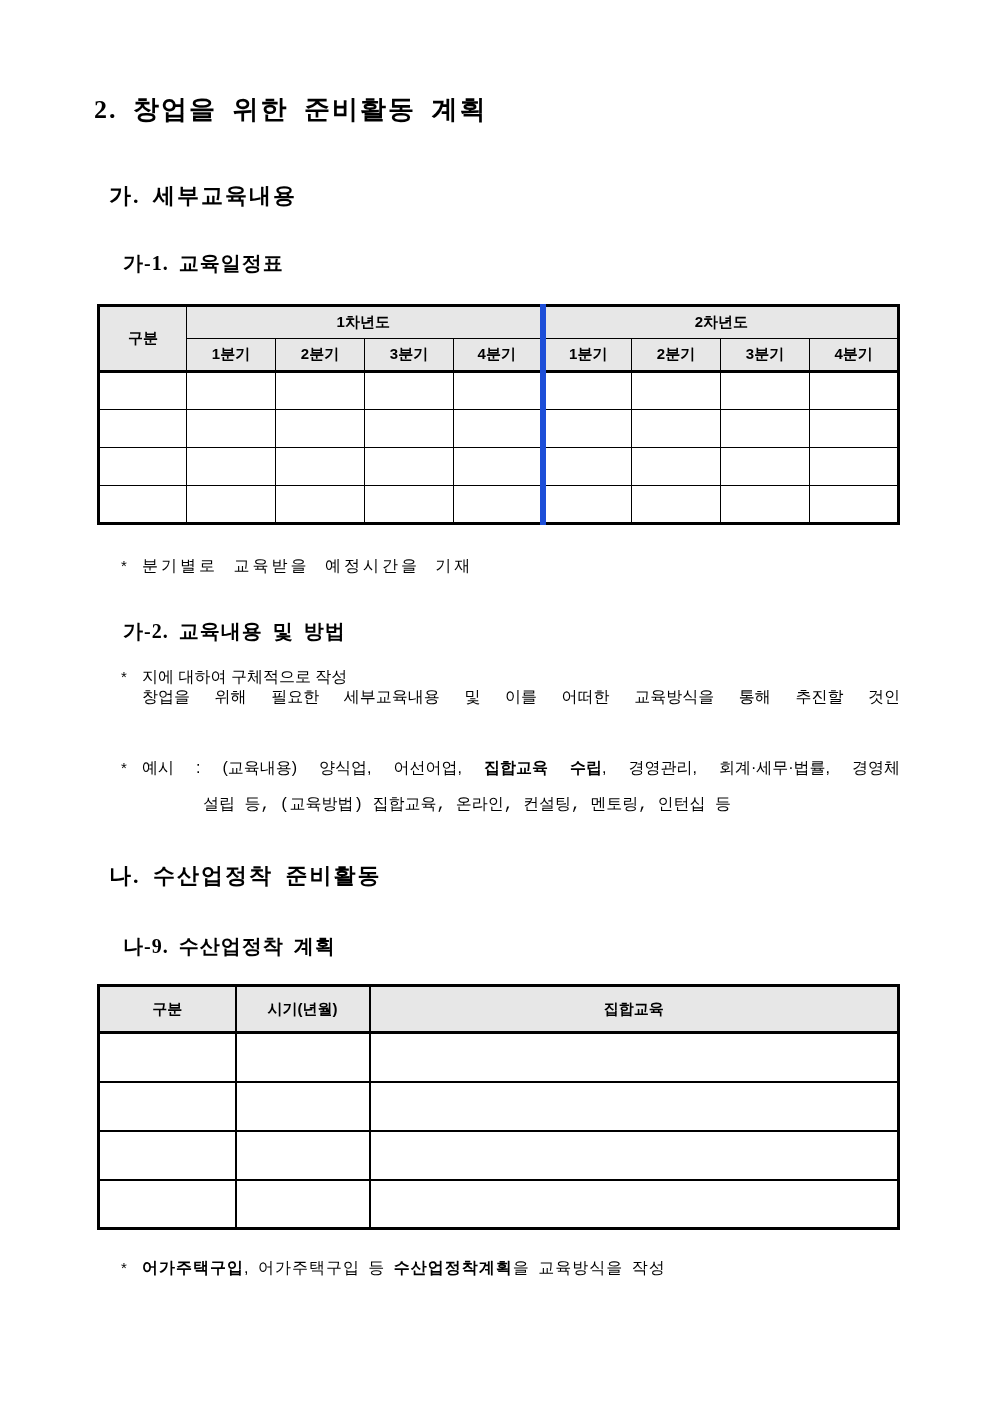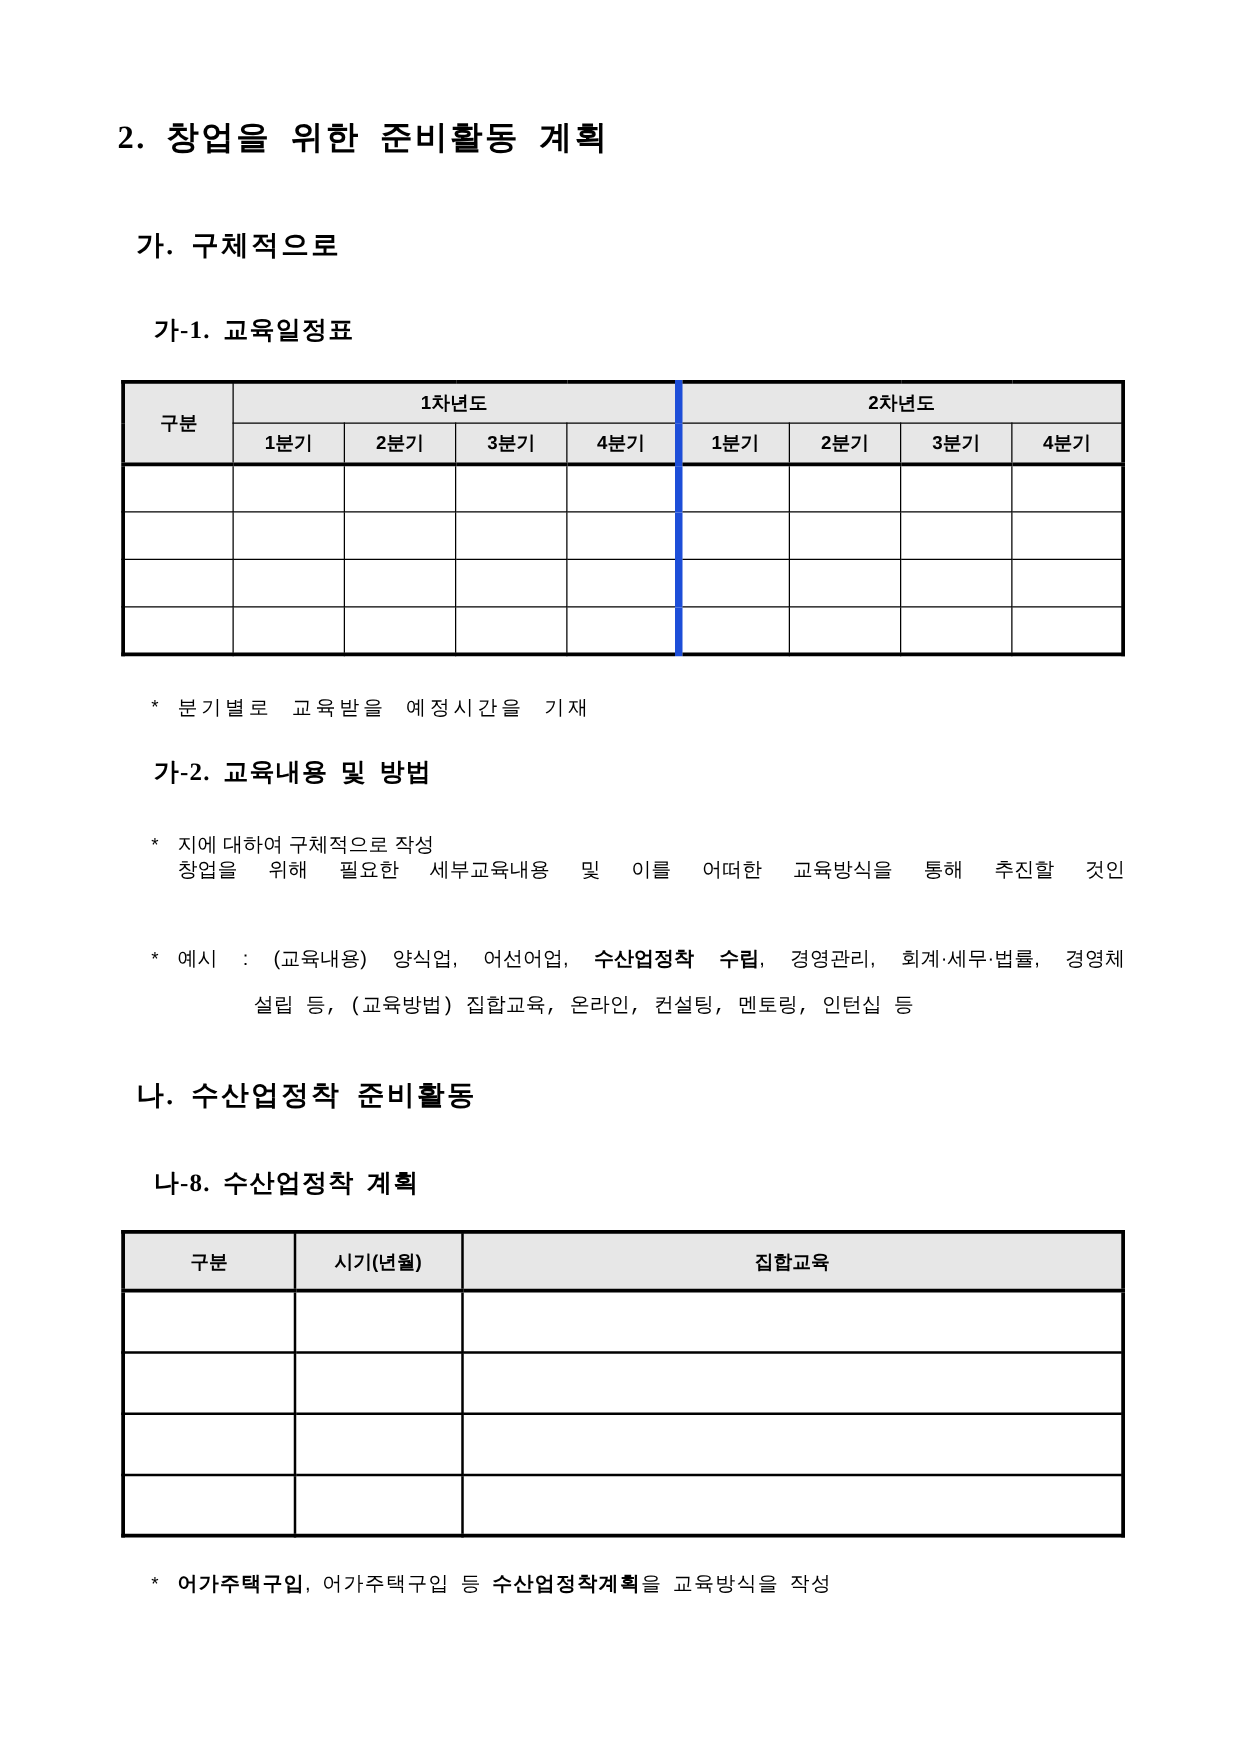--- a/index.html
+++ b/index.html
@@ -78,21 +78,21 @@
   }
   .b { font-weight: bold; }
 </style>
 </head>
 <body>
 
 <div class="page">
 
   <div class="abs h1" style="left:94px; top:92px;">2. 창업을 위한 준비활동 계획</div>
 
-  <div class="abs h2" style="left:109px; top:181px;">가. 구체적으로</div>
+  <div class="abs h2" style="left:109px; top:181px;">가. 세부교육내용</div>
 
   <div class="abs h3" style="left:123px; top:250px;">가-1. 교육일정표</div>
 
   <table class="abs tbl t1" style="left:97px; top:304px;">
     <colgroup>
       <col style="width:88px;">
       <col style="width:89px;">
         <col style="width:89px;">
         <col style="width:89px;">
         <col style="width:89px;">
@@ -164,43 +164,43 @@
           <td></td>
       </tr>
     </tbody>
   </table>
 
   <div class="abs note" style="left:121px; top:556px; width:560px;">
     <span class="marker">*</span>
     <div class="note-text spread">분기별로 교육받을 예정시간을 기재</div>
   </div>
 
-  <div class="abs h3" style="left:123px; top:604px;text-align:center;">가-2. 교육내용 및 방법</div>
+  <div class="abs h3" style="left:123px; top:618px;text-align:center;">가-2. 교육내용 및 방법</div>
 
   <div class="abs note" style="left:121px; top:667px;">
     <span class="marker">*</span>
     <div class="note-text">
       <div class="bullet-line">지에 대하여 구체적으로 작성</div>
       <div class="bullet-line just" style="margin-bottom:17px;">창업을 위해 필요한 세부교육내용 및 이를 어떠한 교육방식을 통해 추진할 것인</div>
     </div>
   </div>
 
   <div class="abs note" style="left:121px; top:758px;">
     <span class="marker">*</span>
     <div class="note-text">
       <div class="bullet-line just" style="margin-bottom:17px;">
-        <span>예시 : (교육내용) 양식업, 어선어업, </span><span class="b">수산업정착 수립</span><span>, 경영관리, 회계·세무·법률, 경영체</span>
+        <span>예시 : (교육내용) 양식업, 어선어업, </span><span class="b">집합교육 수립</span><span>, 경영관리, 회계·세무·법률, 경영체</span>
       </div>
       <div class="bullet-line" style="margin-left:61px;font-family:Liberation Mono, monospace;">설립 등, (교육방법) 집합교육, 온라인, 컨설팅, 멘토링, 인턴십 등</div>
     </div>
   </div>
 
   <div class="abs h2" style="left:109px; top:861px;">나. 수산업정착 준비활동</div>
 
-  <div class="abs h3" style="left:123px; top:933px;">나-8. 수산업정착 계획</div>
+  <div class="abs h3" style="left:123px; top:933px;">나-9. 수산업정착 계획</div>
 
   <table class="abs tbl t2" style="left:97px; top:984px;">
     <colgroup>
       <col style="width:137px;">
       <col style="width:134px;">
       <col style="width:529px;">
     </colgroup>
     <thead>
       <tr style="height:47px;">
         <th>구분</th>

